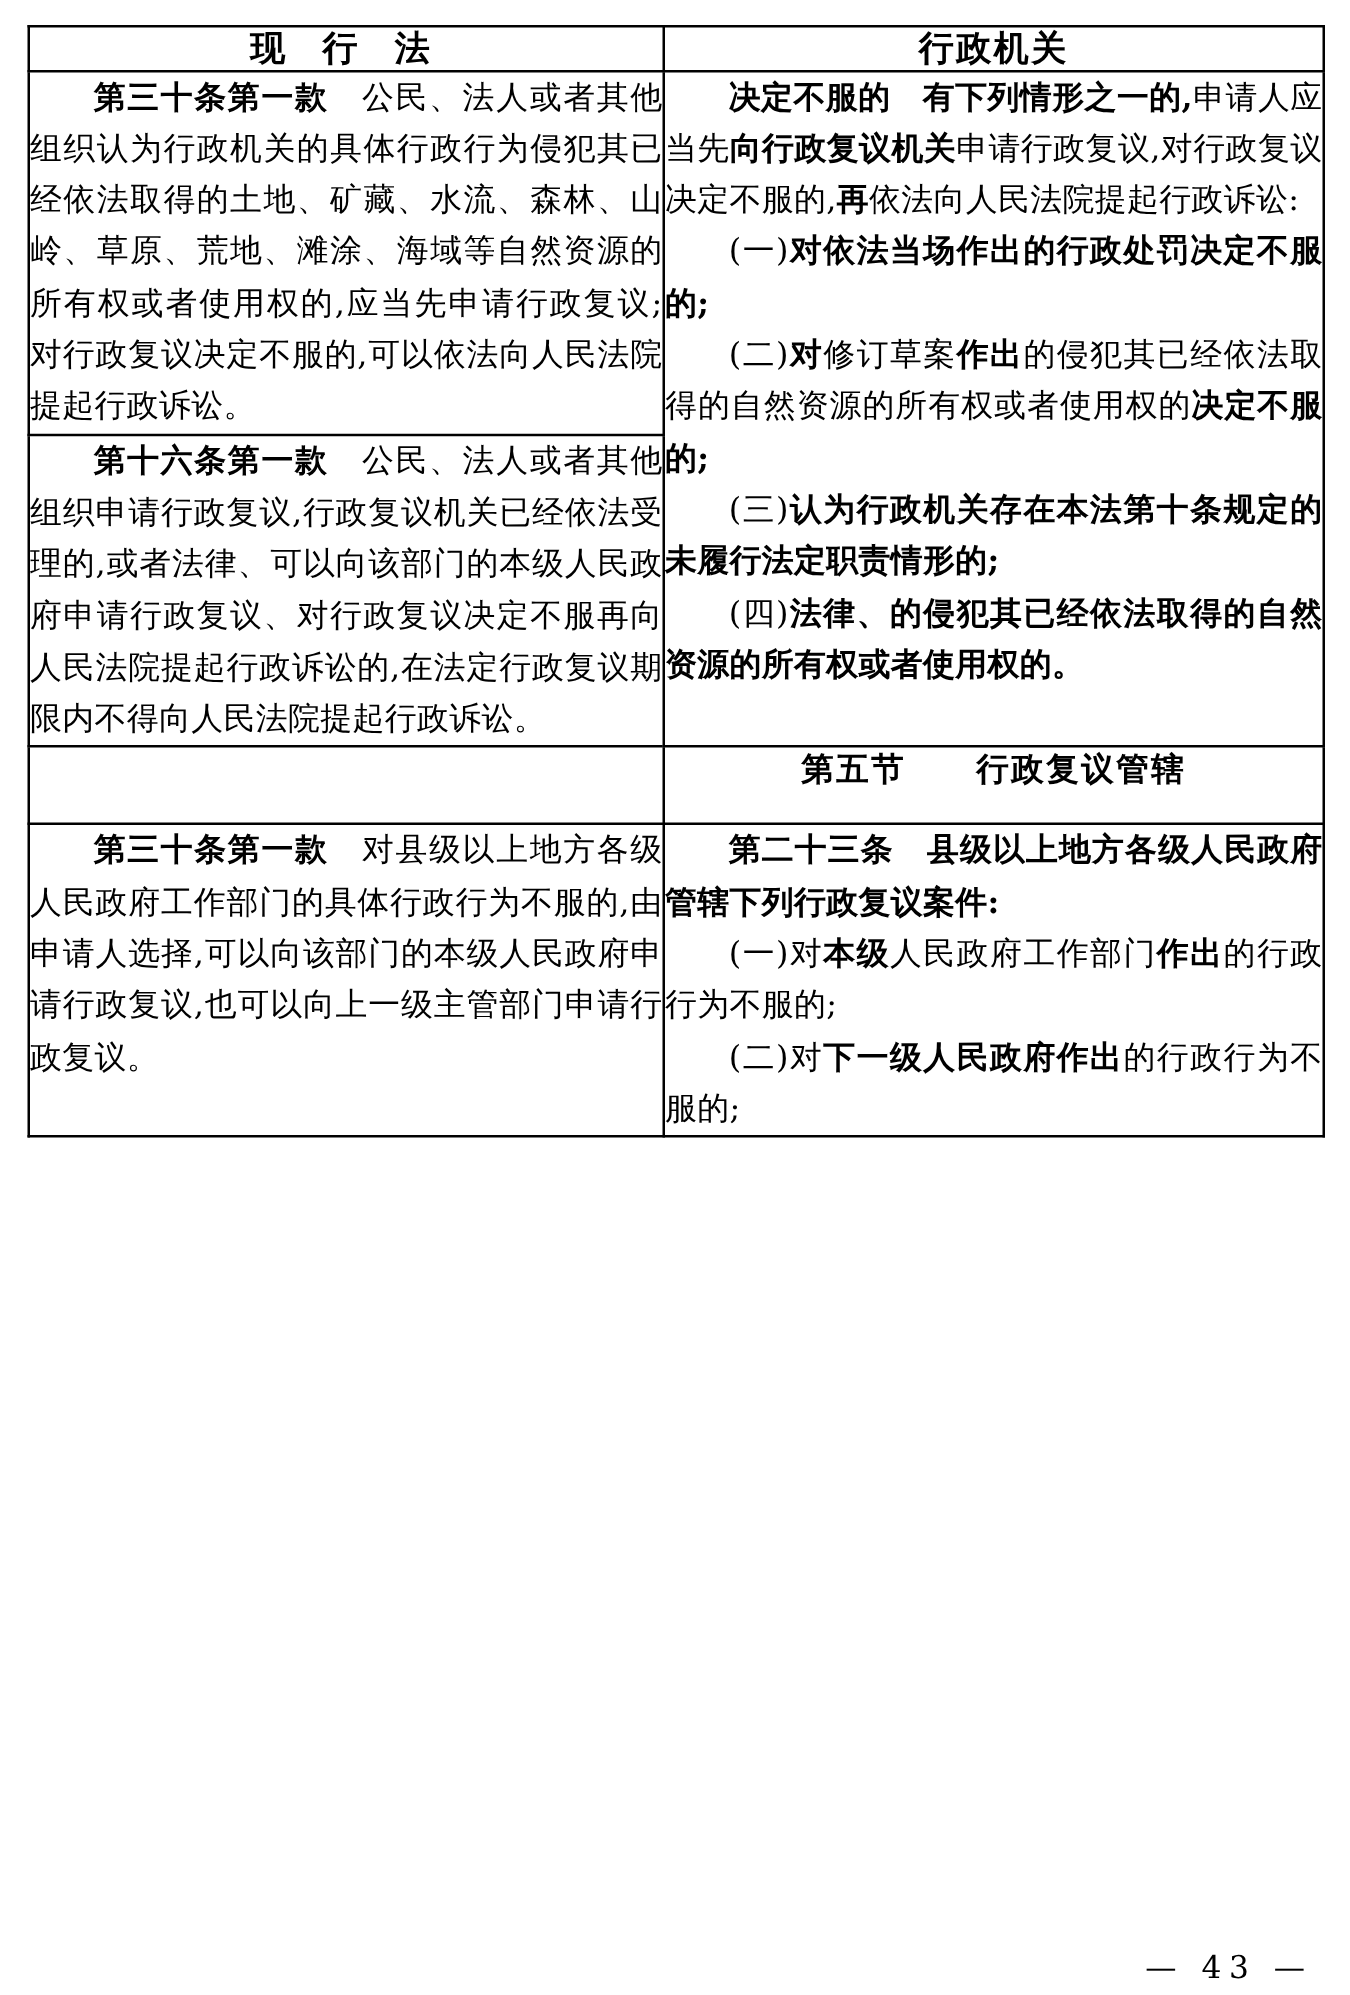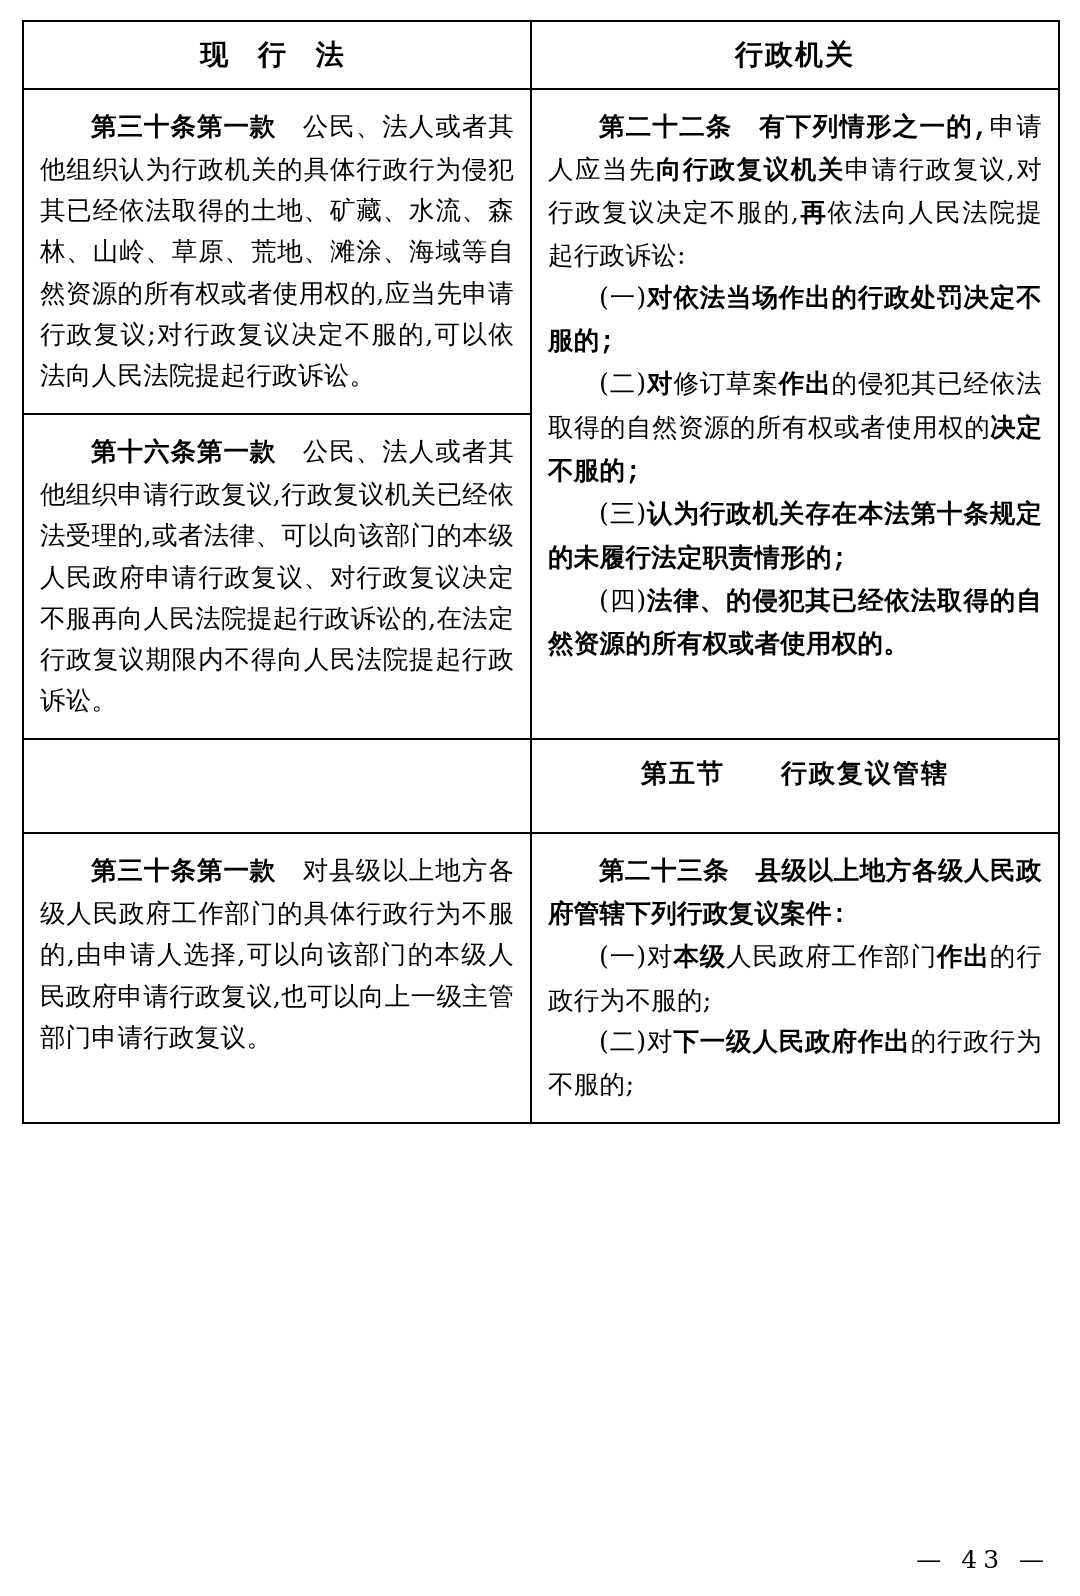--- a/index.html
+++ b/index.html
@@ -26,21 +26,21 @@
     position: absolute;
     left: 22px;
     top: 20px;
     width: 1036px;
     border-collapse: collapse;
     table-layout: fixed;
   }
   table.cmp td, table.cmp th {
     border: 2px solid #000000;
     vertical-align: top;
-    padding: 16px;
+    padding: 0;
   }
   col.left  { width: 508px; }
   col.right { width: 528px; }
 
   .hdr {
     text-align: center;
     font-size: 28px;
     font-weight: bold;
     letter-spacing: 2px;
     padding: 10px 0 12px 0;
@@ -55,34 +55,34 @@
   .para {
     font-size: 25.5px;
     line-height: 1.62;
     text-align: justify;
     text-justify: inter-ideograph;
     text-indent: 2em;
     margin: 0 0 0 0;
     letter-spacing: 0.3px;
   }
   .para + .para { margin-top: 0px; }
-  .b { font-weight: bold; font-family: Liberation Mono, monospace; }
+  .b { font-weight: bold; }
   .sectitle {
     font-size: 26px;
     font-weight: bold;
     text-align: center;
     padding: 14px 0 16px 0;
     letter-spacing: 2px;
   }
   .blank { height: 60px; }
   .sect-row td { padding: 0; margin-left: 19px; }
   .pagenum {
     position: absolute;
     right: 30px;
-    bottom: 22px;
+    bottom: 8px;
     font-size: 25px;
     letter-spacing: 6px;
     font-family: "DejaVu Serif", "Liberation Serif", serif;
   }
 </style>
 </head>
 <body>
 
 <div class="page">
 
@@ -98,21 +98,21 @@
       </tr>
 
       <tr>
         <td class="cell">
           <div id="c-r0-left">
               <div class="para"><span class="b">第三十条第一款</span><span>　公民、法人或者其他组织认为行政机关的具体行政行为侵犯其已经依法取得的土地、矿藏、水流、森林、山岭、草原、荒地、滩涂、海域等自然资源的所有权或者使用权的,应当先申请行政复议;对行政复议决定不服的,可以依法向人民法院提起行政诉讼。</span></div>
             </div>
         </td>
         <td class="cell" rowspan="2">
           <div id="c-r0-right">
-              <div class="para"><span class="b">第二十二条</span><span class="b">　有下列情形之一的,</span><span>申请人</span><span>应当先</span><span class="b">向行政复议机关</span><span>申请行政复议,对行政复议决定不服的,</span><span class="b">再</span><span>依法向人民法院提起行政诉讼:</span></div>
+              <div class="para"><span class="b">决定不服的</span><span class="b">　有下列情形之一的,</span><span>申请人</span><span>应当先</span><span class="b">向行政复议机关</span><span>申请行政复议,对行政复议决定不服的,</span><span class="b">再</span><span>依法向人民法院提起行政诉讼:</span></div>
               <div class="para"><span>(一)</span><span class="b">对依法当场作出的行政处罚决定不服的;</span></div>
               <div class="para"><span>(二)</span><span class="b">对</span><span>修订草案</span><span class="b">作出</span><span>的侵犯其已经依法取得的自然资源的所有权或者使用权的</span><span class="b">决定不服的;</span></div>
               <div class="para"><span>(三)</span><span class="b">认为行政机关存在本法第十条规定的未履行法定职责情形的;</span></div>
               <div class="para"><span>(四)</span><span class="b">法律、的侵犯其已经依法取得的自然资源的所有权或者使用权的。</span></div>
             </div>
         </td>
       </tr>
 
       <tr>
         <td class="cell">

